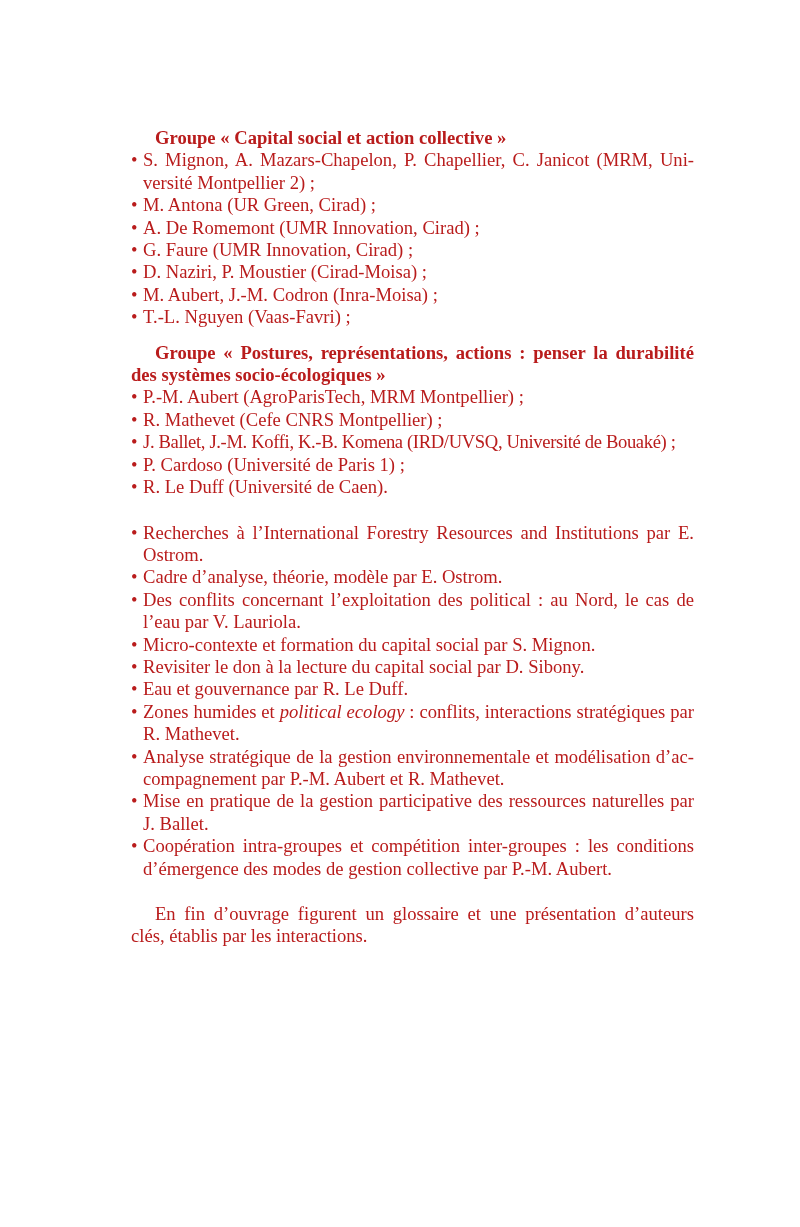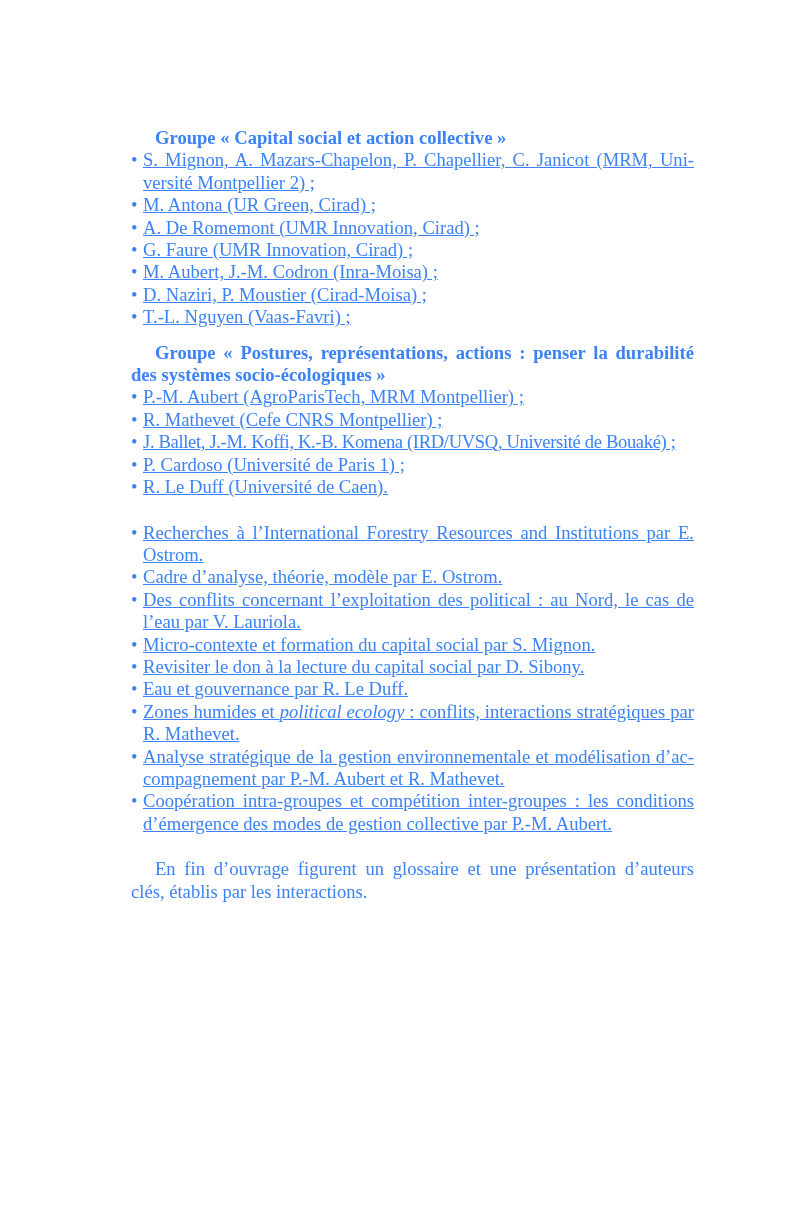--- a/index.html
+++ b/index.html
@@ -1,43 +1,43 @@
 <!DOCTYPE html>
 <html><head>
 <meta charset="utf-8">
 <style>
   html, body { margin: 0; padding: 0; background: #ffffff; }
   body { width: 800px; height: 1227px; position: relative; overflow: hidden; }
   .page {
     position: absolute; left: 131px; top: 127px; width: 563px;
     font-family: "Liberation Serif", "DejaVu Serif", serif;
-    font-size: 18.6px; line-height: 22.4px; color: #3b82f6;
+    font-size: 18.6px; line-height: 22.4px; color: #b91c1c;
   }
   .heading { font-weight: bold; text-indent: 24px; margin: 0; }
   ul { list-style: none; margin: 0; padding: 0; }
-  li { position: relative; padding-left: 12px; text-align: justify; text-decoration: underline; }
+  li { position: relative; padding-left: 12px; text-align: justify; }
   li::before { content: "•"; position: absolute; left: 0; top: 0; }
   .group2 { margin-top: 13px; }
   .para { text-indent: 24px; margin: 0; text-align: justify; }
   .gap { height: 23px; }
   em { font-style: italic; }
 </style>
 </head>
 <body>
 
 <div class="page">
 
   <p class="heading">Groupe « Capital social et action collective »</p>
   <ul>
     <li>S. Mignon, A. Mazars-Chapelon, P. Chapellier, C. Janicot (MRM, Uni-versité Montpellier 2) ;</li>
     <li>M. Antona (UR Green, Cirad) ;</li>
     <li>A. De Romemont (UMR Innovation, Cirad) ;</li>
     <li>G. Faure (UMR Innovation, Cirad) ;</li>
+    <li>D. Naziri, P. Moustier (Cirad-Moisa) ;</li>
     <li>M. Aubert, J.-M. Codron (Inra-Moisa) ;</li>
-    <li>D. Naziri, P. Moustier (Cirad-Moisa) ;</li>
     <li>T.-L. Nguyen (Vaas-Favri) ;</li>
   </ul>
 
   <p class="heading group2" style="text-align:justify">Groupe « Postures, représentations, actions : penser la durabilité des systèmes socio-écologiques »</p>
   <ul>
     <li>P.-M. Aubert (AgroParisTech, MRM Montpellier) ;</li>
     <li>R. Mathevet (Cefe CNRS Montpellier) ;</li>
     <li style="letter-spacing:-0.35px">J. Ballet, J.-M. Koffi, K.-B. Komena (IRD/UVSQ, Université de Bouaké) ;</li>
     <li>P. Cardoso (Université de Paris 1) ;</li>
     <li>R. Le Duff (Université de Caen).</li>
@@ -47,19 +47,20 @@
 
   <ul>
     <li>Recherches à l’International Forestry Resources and Institutions par E. Ostrom.</li>
     <li>Cadre d’analyse, théorie, modèle par E. Ostrom.</li>
     <li>Des conflits concernant l’exploitation des political : au Nord, le cas de l’eau par V. Lauriola.</li>
     <li>Micro-contexte et formation du capital social par S. Mignon.</li>
     <li>Revisiter le don à la lecture du capital social par D. Sibony.</li>
     <li>Eau et gouvernance par R. Le Duff.</li>
     <li><span>Zones humides et </span><em>political ecology</em><span> : conflits, interactions stratégiques par R. Mathevet.</span></li>
     <li>Analyse stratégique de la gestion environnementale et modélisation d’ac-compagnement par P.-M. Aubert et R. Mathevet.</li>
+    <li>Mise en pratique de la gestion participative des ressources naturelles par J. Ballet.</li>
     <li>Coopération intra-groupes et compétition inter-groupes : les conditions d’émergence des modes de gestion collective par P.-M. Aubert.</li>
   </ul>
 
   <div class="gap"></div>
 
   <p class="para">En fin d’ouvrage figurent un glossaire et une présentation d’auteurs clés, établis par les interactions.</p>
 </div>
 
 </body></html>

